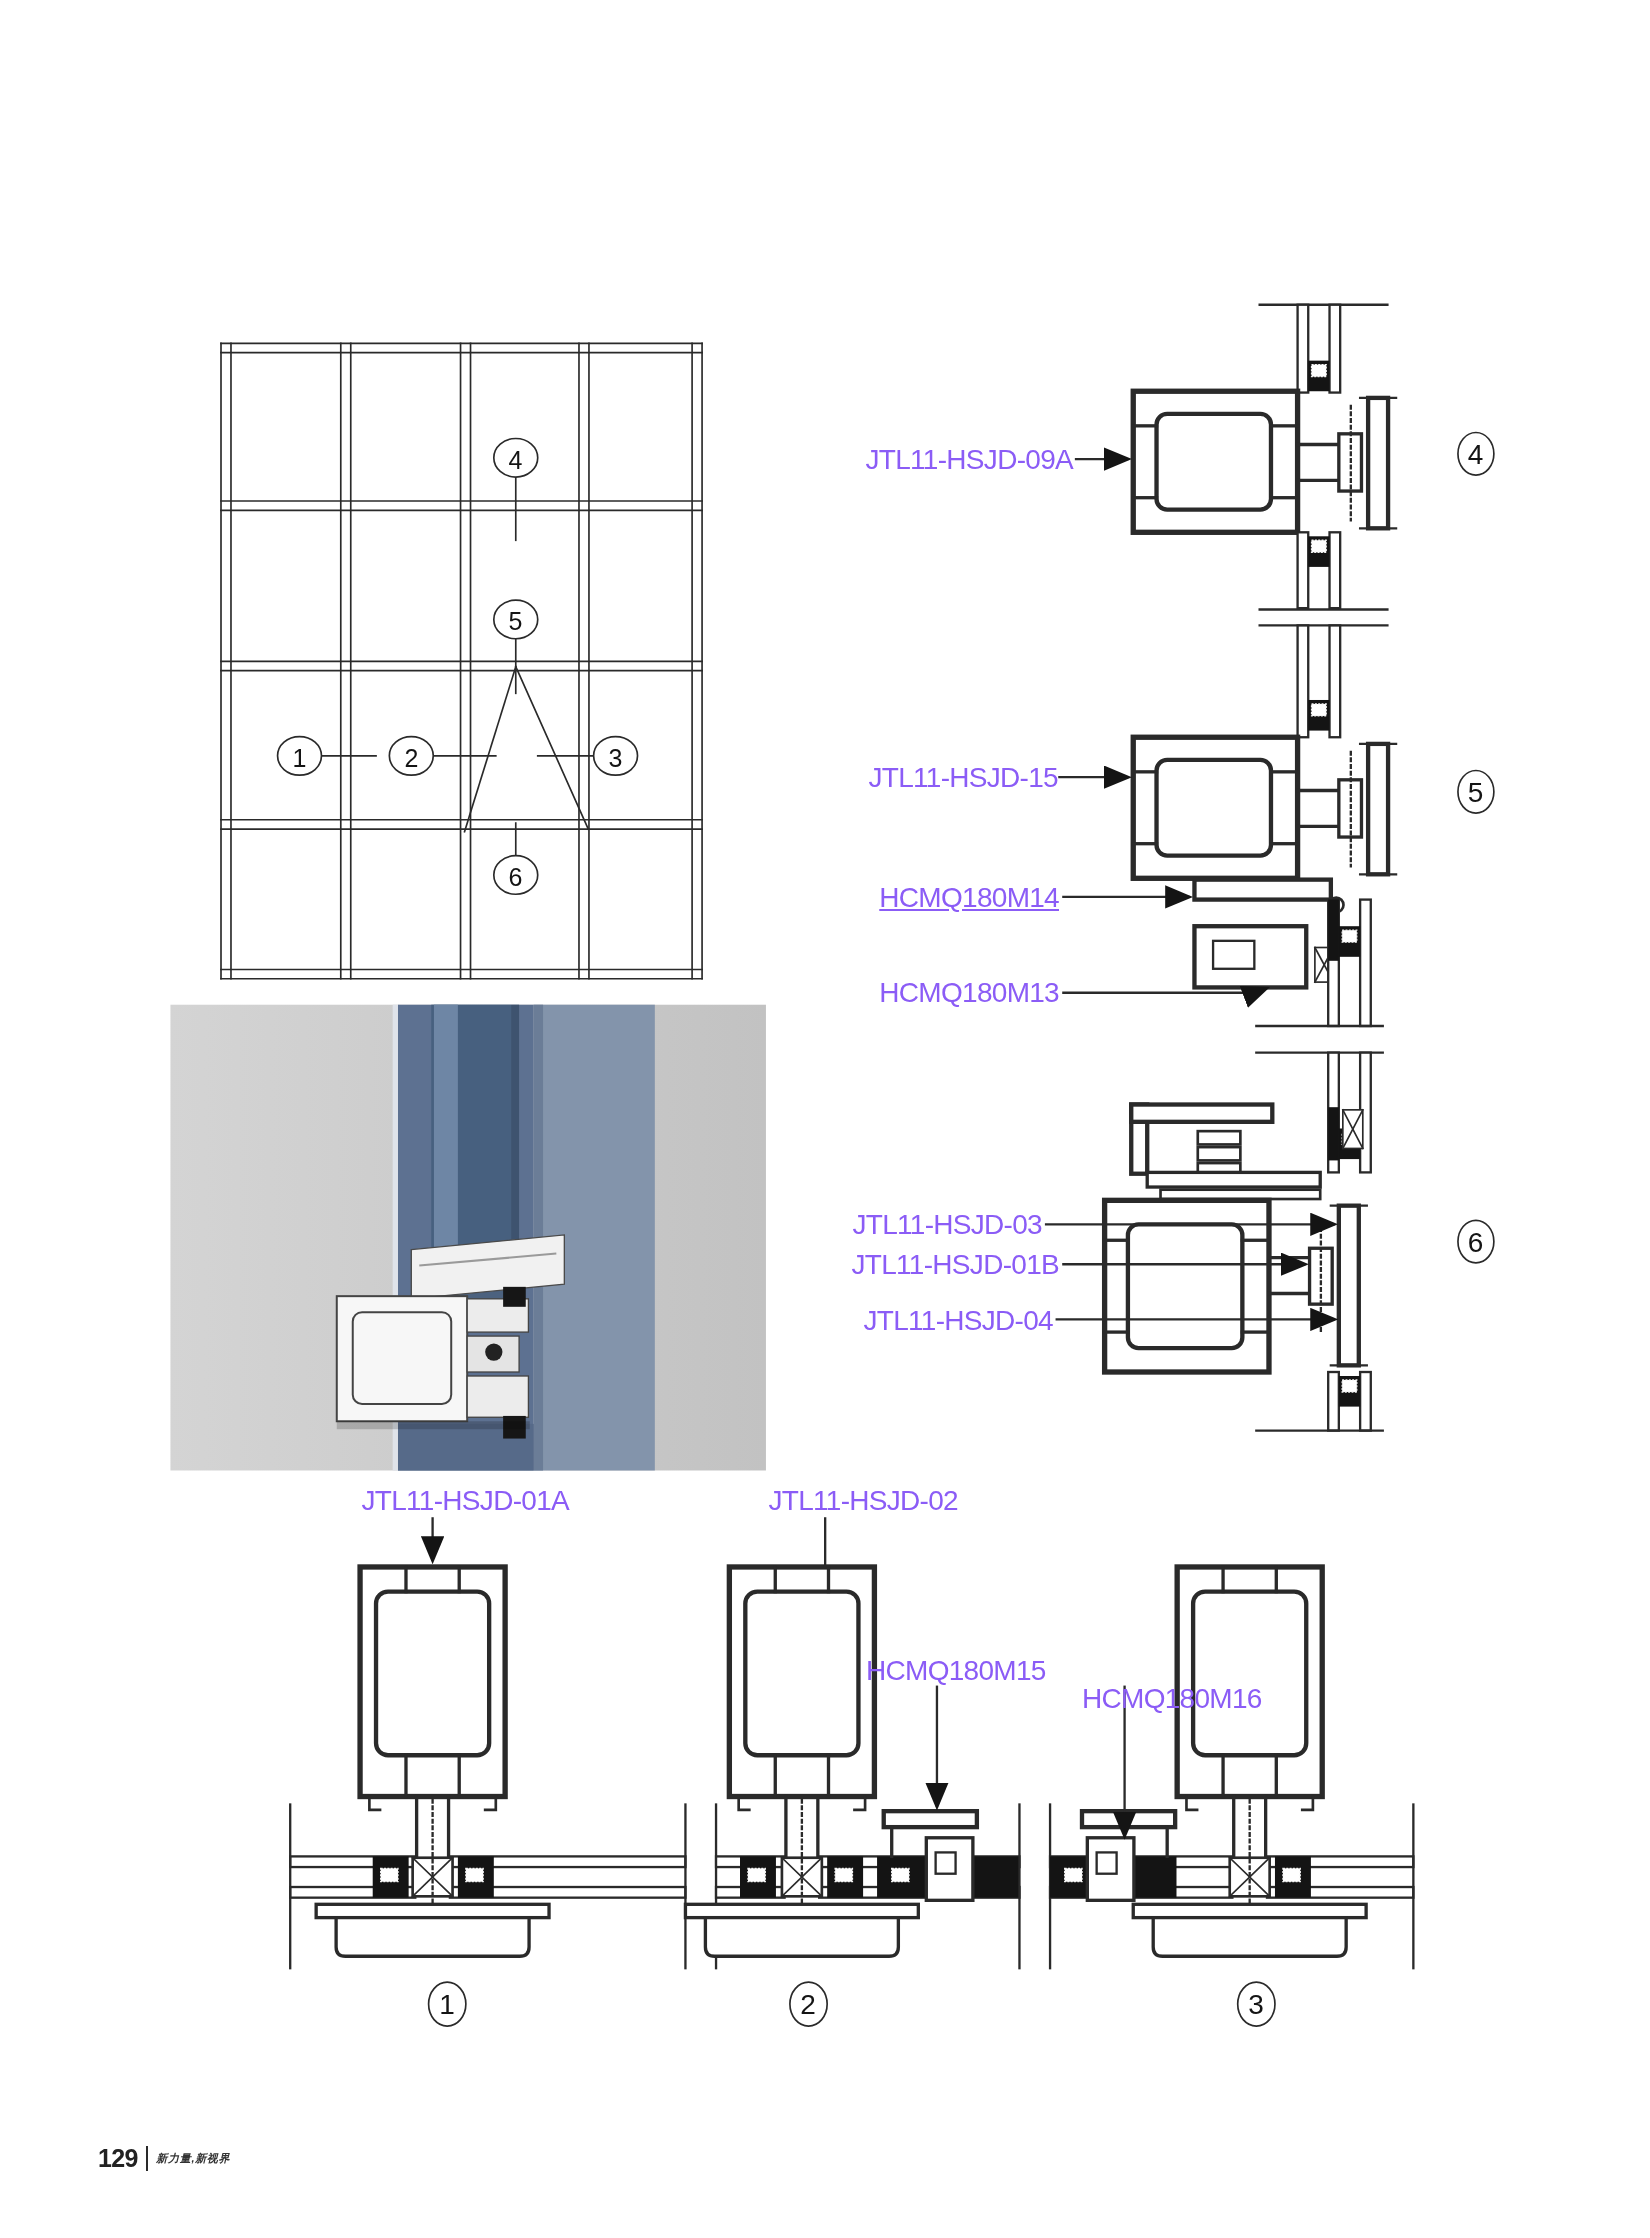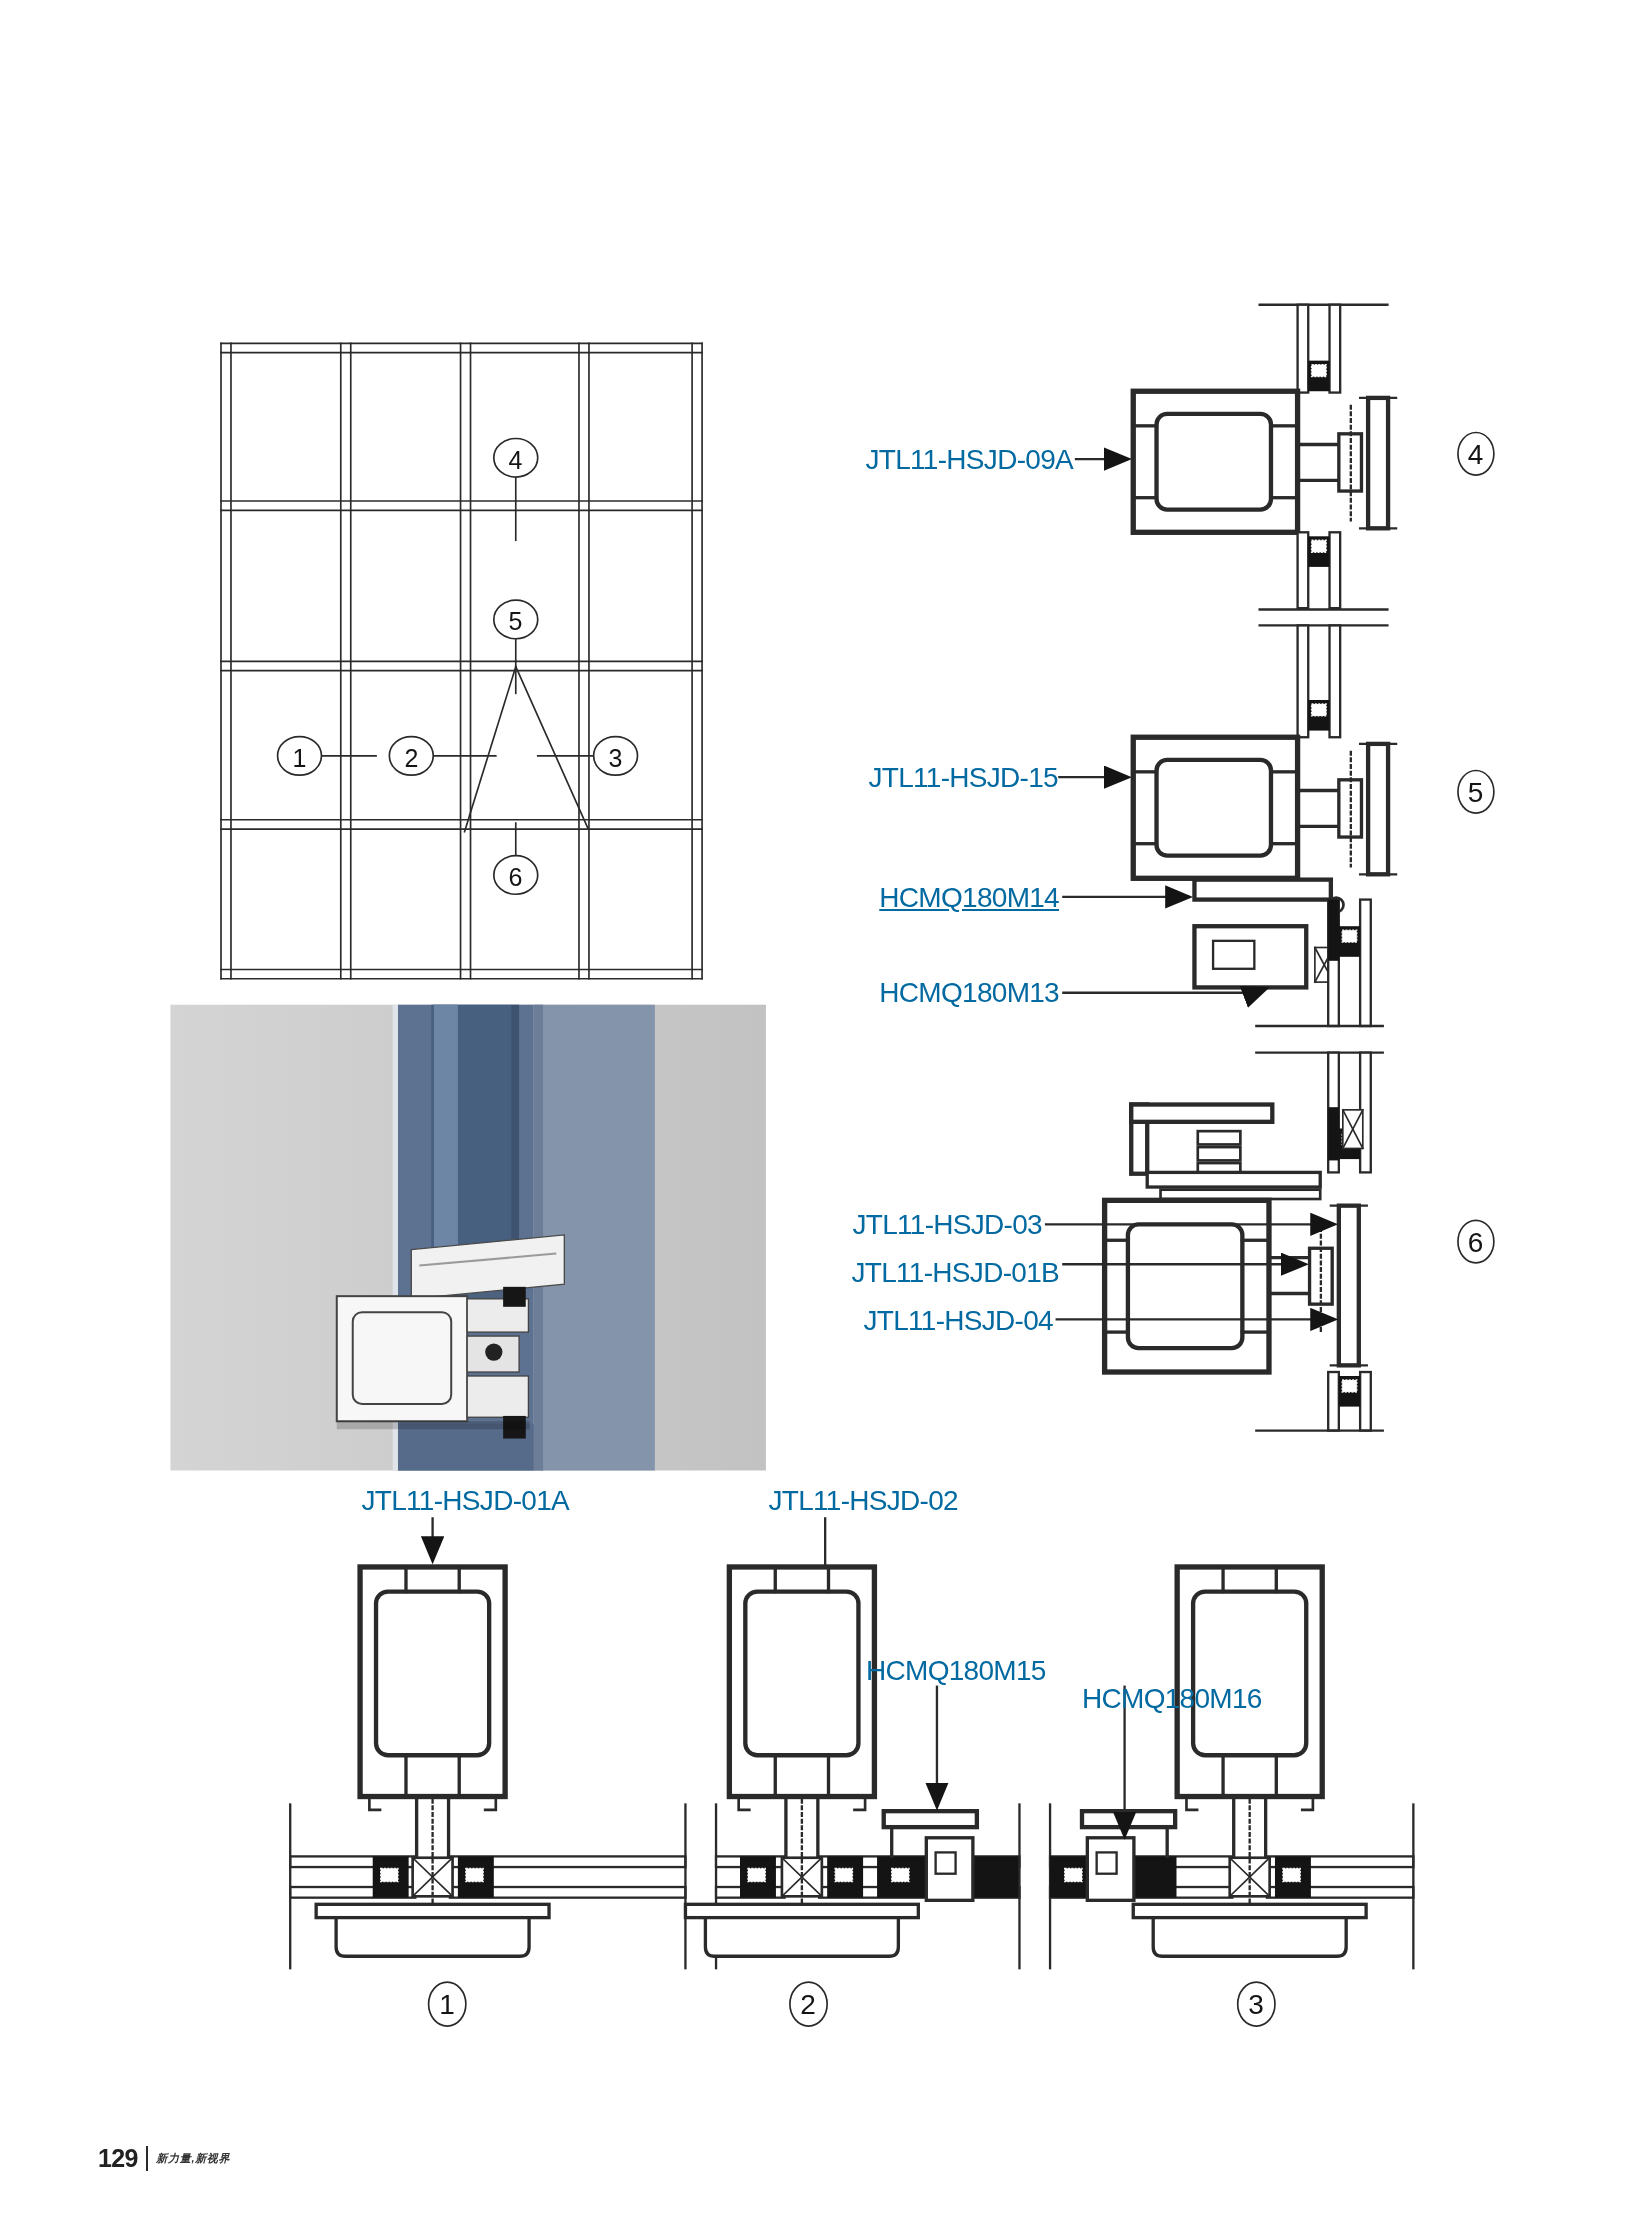--- a/index.html
+++ b/index.html
@@ -5,21 +5,21 @@
   html,body{margin:0;padding:0;background:#ffffff;font-family:"Liberation Sans",sans-serif;}
   .page{position:relative;width:1651px;height:2239px;background:#ffffff;overflow:hidden;}
   svg.canvas{position:absolute;left:0;top:0;}
   svg .ln{stroke:#2a2a2a;fill:none;stroke-linecap:square;}
   svg .wf{fill:#ffffff;}
   svg .blk{fill:#141414;stroke:none;}
   svg .ht{fill:#ffffff;stroke:#f4f4f4;stroke-width:2;stroke-dasharray:3 2;}
   svg .w2{stroke-width:2.5;} svg .w3{stroke-width:3.5;} svg .w4{stroke-width:4;}
   svg .w5{stroke-width:5;} svg .w6{stroke-width:6.5;} svg .w7{stroke-width:8;}
   svg .dsh{stroke-dasharray:4 6;}
-  .lab{position:absolute;font-size:28px;line-height:31px;color:#0369a1;letter-spacing:-0.7px;white-space:nowrap;}
+  .lab{position:absolute;font-size:28px;line-height:31px;color:#8b5cf6;letter-spacing:-0.7px;white-space:nowrap;}
   .rt{text-align:right;} .ct{text-align:right;}
   .co{position:absolute;text-align:center;color:#141414;font-size:28px;}
   .co.small{font-size:25px;}
   .footer{position:absolute;left:98px;top:2144px;display:flex;align-items:center;gap:8px;color:#222;text-align:center;}
   .footer .num{font-size:25px;font-weight:bold;letter-spacing:-0.7px;}
   .footer .bar{width:2.7px;height:25px;background:#2a2a2a;}
   .footer .tag{font-size:11px;font-weight:bold;letter-spacing:0.7px;color:#333;font-style:italic;}
 </style>
 </head>
 <body>
@@ -338,21 +338,21 @@
     <ellipse cx="1215" cy="3012" rx="28" ry="33"></ellipse>
     <ellipse cx="1888" cy="3012" rx="28" ry="33"></ellipse>
   </g>
 </svg>
 
 <div class="lab rt" style="left:840px;top:444px;width:233px;">JTL11-HSJD-09A</div>
 <div class="lab rt" style="left:825px;top:762px;width:233px;">JTL11-HSJD-15</div>
 <div class="lab rt" style="left:826px;top:882px;width:233px;text-decoration:underline;">HCMQ180M14</div>
 <div class="lab rt" style="left:826px;top:977px;width:233px;">HCMQ180M13</div>
 <div class="lab rt" style="left:809px;top:1209px;width:233px;">JTL11-HSJD-03</div>
-<div class="lab rt" style="left:826px;top:1249px;width:233px;margin-top:8px;">JTL11-HSJD-01B</div>
+<div class="lab rt" style="left:826px;top:1249px;width:233px;">JTL11-HSJD-01B</div>
 <div class="lab rt" style="left:820px;top:1305px;width:233px;">JTL11-HSJD-04</div>
 <div class="lab ct" style="left:303px;top:1485px;width:266px;">JTL11-HSJD-01A</div>
 <div class="lab ct" style="left:692px;top:1485px;width:266px;">JTL11-HSJD-02</div>
 <div class="lab ct" style="left:866px;top:1655px;width:166px;">HCMQ180M15</div>
 <div class="lab ct" style="left:1082px;top:1655px;width:166px;margin-top:28px;">HCMQ180M16</div>
 
 <div class="co small" style="left:497px;top:446px;width:37px;">4</div>
 <div class="co small" style="left:497px;top:607px;width:37px;">5</div>
 <div class="co small" style="left:281px;top:744px;width:37px;">1</div>
 <div class="co small" style="left:393px;top:744px;width:37px;">2</div>

